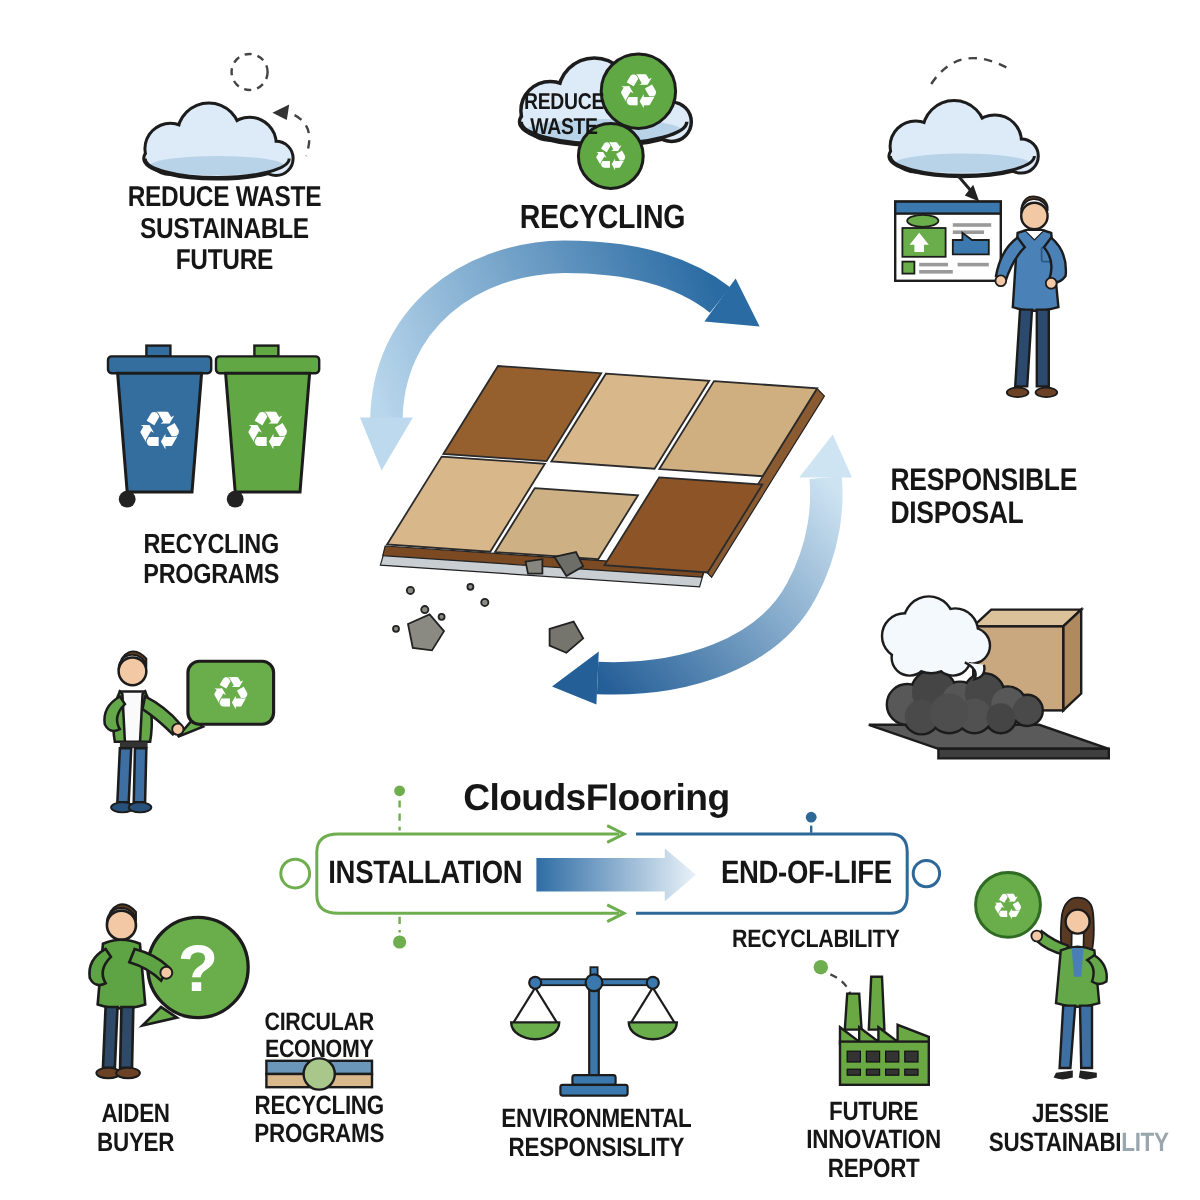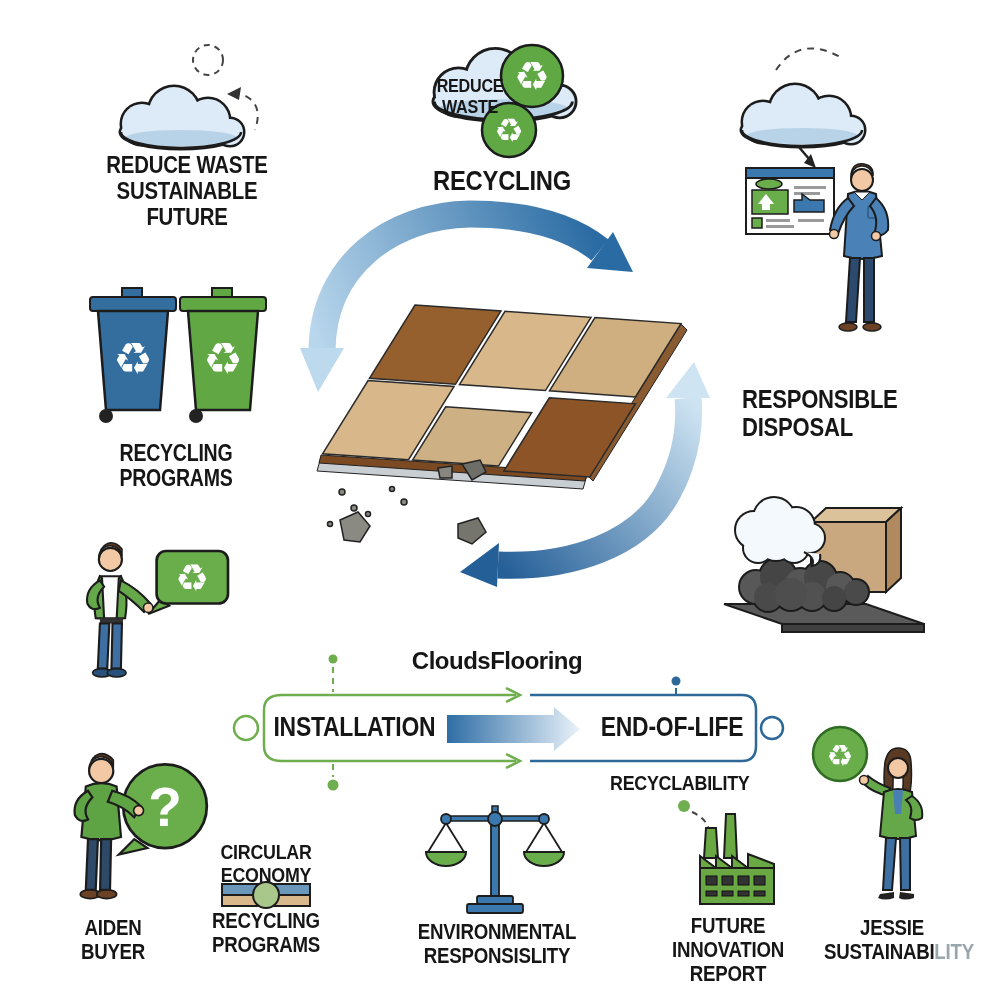--- a/index.html
+++ b/index.html
@@ -352,21 +352,21 @@
 <div class="lbl left" style="left:742px;top:385px;width:180px;font-size:26px;">
   <div>RESPONSIBLE</div>
   <div>DISPOSAL</div>
 </div>
 
 <div class="lbl" style="left:86px;top:441px;width:180px;font-size:23px;">
   <div>RECYCLING</div>
   <div>PROGRAMS</div>
 </div>
 
-<div class="lbl" style="left:377px;top:648px;width:240px;font-size:24px;transform:none;letter-spacing:-0.5px;">CloudsFlooring</div>
+<div class="lbl" style="left:377px;top:648px;width:240px;font-size:31px;transform:none;letter-spacing:-0.5px;">CloudsFlooring</div>
 
 <div class="lbl" style="left:260px;top:713px;width:180px;font-size:27px;">INSTALLATION</div>
 
 <div class="lbl" style="left:582px;top:713px;width:180px;font-size:27px;">END-OF-LIFE</div>
 
 <div class="lbl" style="left:598px;top:772px;width:160px;font-size:21px;">RECYCLABILITY</div>
 
 <div class="lbl" style="left:43px;top:916px;width:140px;font-size:22px;">
   <div>AIDEN</div>
   <div>BUYER</div>

